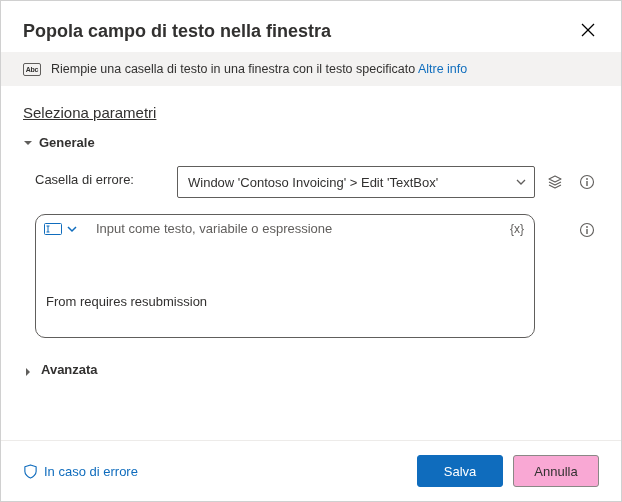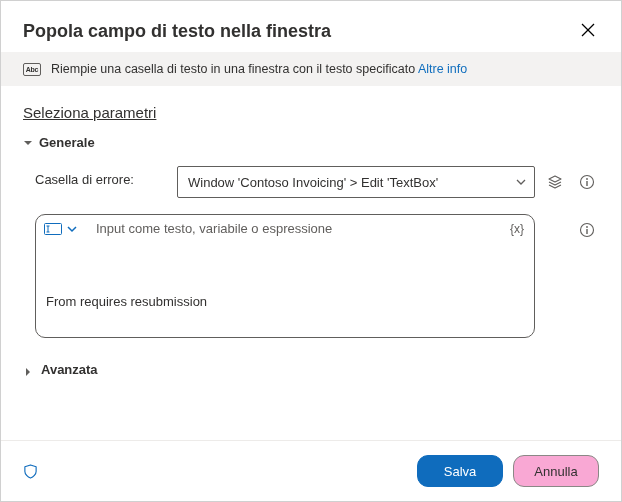--- a/index.html
+++ b/index.html
@@ -28,21 +28,21 @@
 .editor-head-left { display: flex; align-items: center; gap: 4px; }
 .editor-placeholder { color: #605e5c; font-size: 13px; margin-left: 10px; flex: 1; }
 .editor-fx { color: #605e5c; font-size: 12px; margin-right: 2px; }
 .editor-body { padding: 6px 10px 10px 10px; font-size: 13px; color: #323130; flex: 1; margin-top: 46px; }
 .advanced { display: flex; align-items: flex-end; gap: 8px; margin: 24px 0 0 0; cursor: pointer; font-size: 13px; font-weight: 600; }
 .advanced svg { width: 10px; height: 10px; fill: #605e5c; }
 .footer { border-top: 1px solid #edebe9; padding: 14px 22px; display: flex; align-items: center; justify-content: space-between; }
 .err-link { display: flex; align-items: center; gap: 6px; color: #0f6cbd; font-size: 13px; cursor: pointer; }
 .err-link svg { width: 15px; height: 15px; }
 .btns { display: flex; gap: 10px; }
-.btn { min-width: 86px; height: 32px; border-radius: 11px; font-size: 13px; cursor: pointer; font-family: inherit; }
+.btn { min-width: 86px; height: 32px; border-radius: 3px; font-size: 13px; cursor: pointer; font-family: inherit; }
 .btn-primary { background: #0f6cbd; color: #fff; border: 1px solid #0f6cbd; font-weight: 400; }
 .btn-secondary { background: #f9a8d4; color: #323130; border: 1px solid #8a8886; }
 </style>
 </head>
 <body>
 
 <div class="header">
   <div class="title">Popola campo di testo nella finestra</div>
   <button class="close-btn">
     <svg viewBox="0 0 14 14">
@@ -135,18 +135,19 @@
       </svg>
     <span>Avanzata</span>
   </div>
 </div>
 
 <div class="footer">
   <div class="err-link">
     <svg viewBox="0 0 16 16">
         <path d="M8 1 L14 3 V8 C14 11 11 14 8 15 C5 14 2 11 2 8 V3 Z" stroke="#0f6cbd" stroke-width="1.2" fill="none" stroke-linejoin="round"></path>
       </svg>
+    <span>In caso di errore</span>
   </div>
   <div class="btns">
     <button class="btn btn-primary">Salva</button>
     <button class="btn btn-secondary">Annulla</button>
   </div>
 </div>
 
 </body></html>

